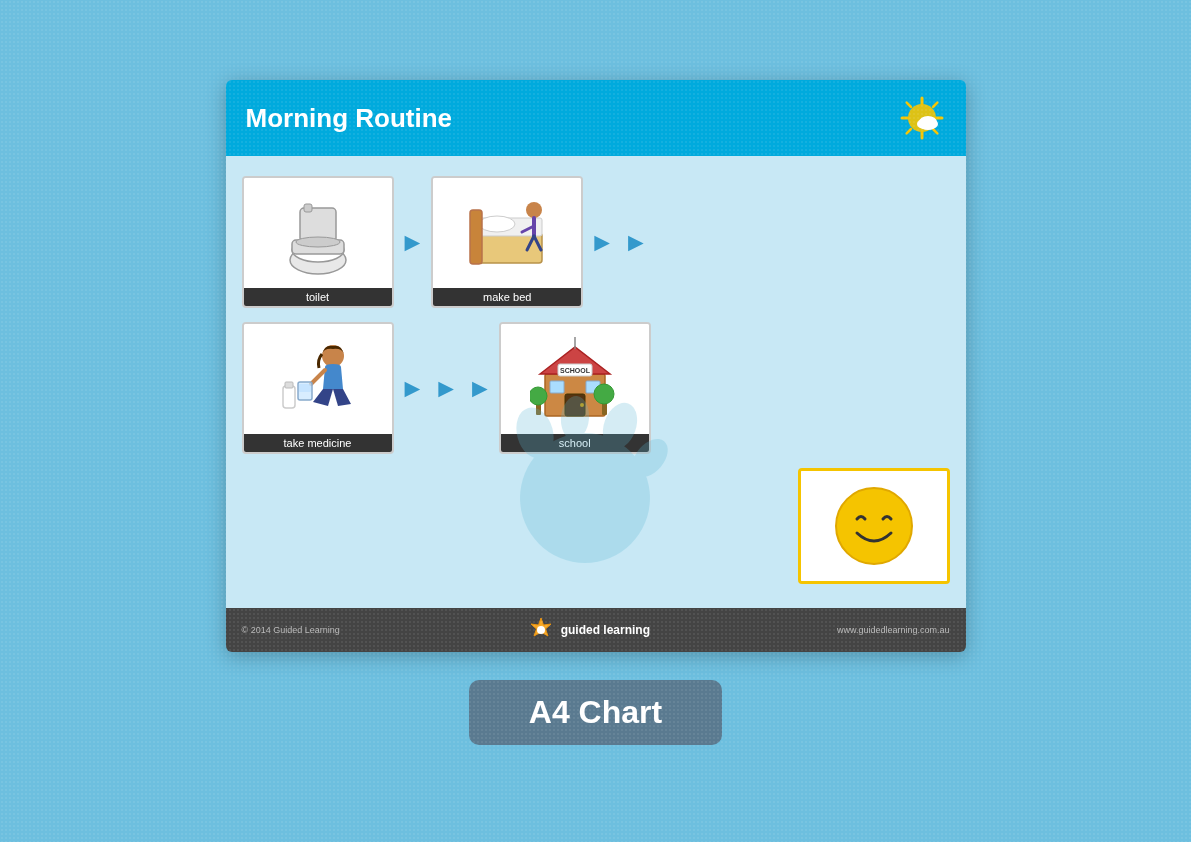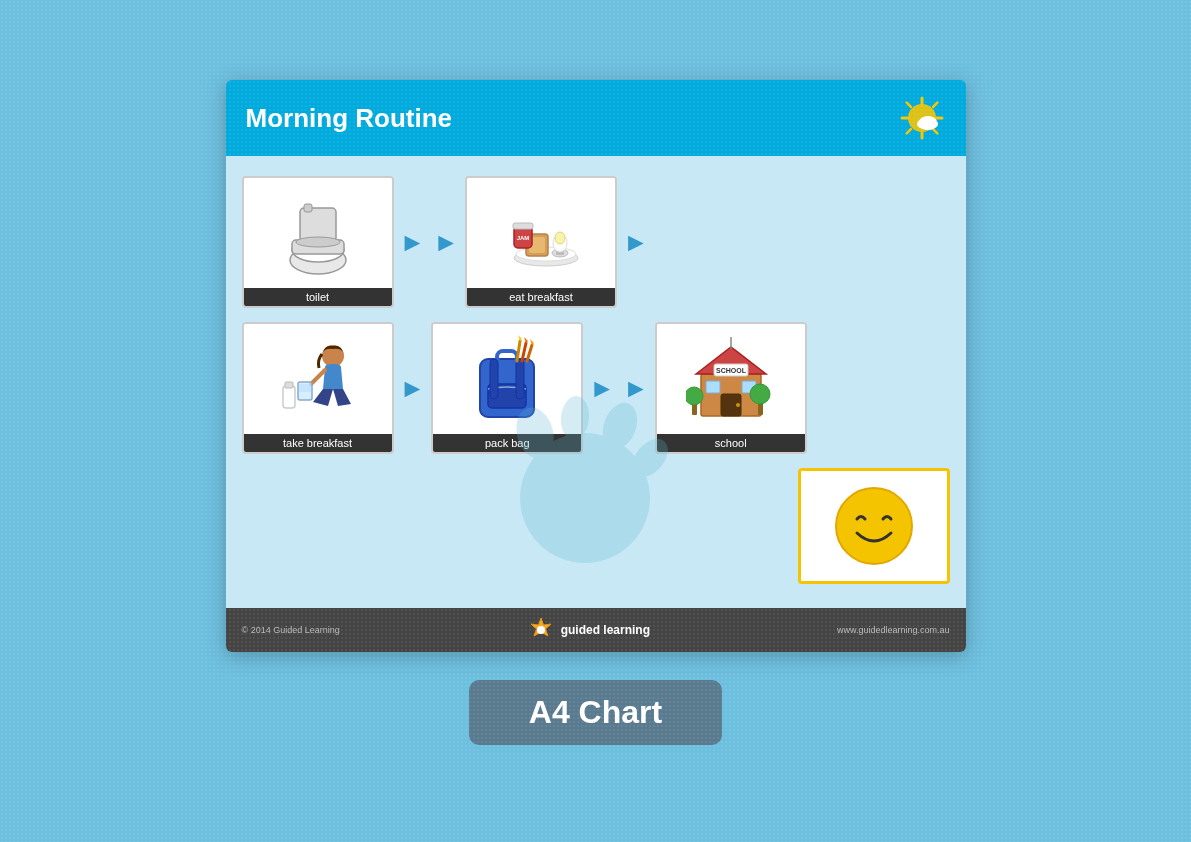--- a/index.html
+++ b/index.html
@@ -226,45 +226,43 @@
             <rect x="22" y="20" width="36" height="34" rx="4" fill="#ddd" stroke="#999" stroke-width="1.5"></rect>
             <rect x="26" y="16" width="8" height="8" rx="2" fill="#ccc" stroke="#999" stroke-width="1"></rect>
             <ellipse cx="40" cy="54" rx="22" ry="5" fill="#ccc" stroke="#999" stroke-width="1"></ellipse>
           </svg>
         </div>
         <div class="card-label">toilet</div>
       </div>
 
       <div class="arrow">►</div>
 
-
-      <div class="arrow">►</div>
-
       <div class="routine-card">
         <div class="card-image">
           <svg width="90" height="90" viewBox="0 0 90 90">
 
-            <ellipse cx="50" cy="70" rx="32" ry="8" fill="#e8e8e8" stroke="#ccc" stroke-width="1"></ellipse>
-            <ellipse cx="50" cy="66" rx="30" ry="7" fill="white" stroke="#ddd" stroke-width="1"></ellipse>
-
-            <rect x="30" y="46" width="22" height="22" rx="3" fill="#d4a055" stroke="#b8804a" stroke-width="1.5"></rect>
-            <rect x="33" y="49" width="16" height="16" rx="2" fill="#e8b870"></rect>
-
-            <ellipse cx="64" cy="65" rx="8" ry="4" fill="#ddd" stroke="#bbb" stroke-width="1"></ellipse>
-            <rect x="60" y="57" width="8" height="10" rx="1" fill="#bbb"></rect>
-            <ellipse cx="64" cy="55" rx="7" ry="9" fill="white" stroke="#ddd" stroke-width="1"></ellipse>
-            <ellipse cx="64" cy="50" rx="5" ry="6" fill="#f5f5aa" stroke="#e8d080" stroke-width="1"></ellipse>
-
-            <rect x="18" y="38" width="18" height="22" rx="4" fill="#cc4444" stroke="#aa2222" stroke-width="1.5"></rect>
-            <rect x="17" y="35" width="20" height="6" rx="2" fill="#ddd" stroke="#bbb" stroke-width="1"></rect>
-            <text x="27" y="52" text-anchor="middle" font-size="6" fill="white" font-weight="bold">JAM</text>
-          </svg>
-        </div>
-        <div class="card-label">eat breakfast</div>
-      </div>
+            <rect x="10" y="45" width="70" height="30" rx="3" fill="#e8c87a" stroke="#b8924a" stroke-width="1.5"></rect>
+            <rect x="10" y="30" width="70" height="18" rx="2" fill="#f0f0f0" stroke="#ccc" stroke-width="1"></rect>
+
+            <ellipse cx="35" cy="36" rx="18" ry="8" fill="white" stroke="#ccc" stroke-width="1"></ellipse>
+
+            <rect x="8" y="22" width="12" height="54" rx="3" fill="#c8843a" stroke="#b8724a" stroke-width="1.5"></rect>
+
+            <circle cx="72" cy="22" r="8" fill="#c8844a"></circle>
+            <line x1="72" y1="30" x2="72" y2="48" stroke="#6644aa" stroke-width="4" stroke-linecap="round"></line>
+            <line x1="72" y1="38" x2="60" y2="44" stroke="#6644aa" stroke-width="3" stroke-linecap="round"></line>
+            <line x1="72" y1="48" x2="65" y2="62" stroke="#334488" stroke-width="3" stroke-linecap="round"></line>
+            <line x1="72" y1="48" x2="79" y2="62" stroke="#334488" stroke-width="3" stroke-linecap="round"></line>
+          </svg>
+        </div>
+        <div class="card-label">make bed</div>
+      </div>
+
+      <div class="arrow">►</div>
+
 
       <div class="arrow">►</div>
 
 
     </div>
 
     <div class="routine-row">
 
       <div class="routine-card">
         <div class="card-image">
@@ -282,51 +280,25 @@
 
             <line x1="52" y1="36" x2="38" y2="50" stroke="#c8844a" stroke-width="4" stroke-linecap="round"></line>
 
             <rect x="25" y="48" width="14" height="18" rx="2" fill="rgba(200,230,255,0.7)" stroke="#88aacc" stroke-width="1.5"></rect>
             <rect x="26" y="50" width="12" height="8" rx="1" fill="rgba(180,220,255,0.5)"></rect>
 
             <rect x="10" y="52" width="12" height="22" rx="3" fill="white" stroke="#ccc" stroke-width="1.5"></rect>
             <rect x="12" y="48" width="8" height="6" rx="1" fill="#ddd" stroke="#bbb" stroke-width="1"></rect>
           </svg>
         </div>
-        <div class="card-label">take breakfast</div>
-      </div>
-
-      <div class="arrow">►</div>
-
-      <div class="routine-card">
-        <div class="card-image">
-          <svg width="90" height="100" viewBox="0 0 90 100">
-
-            <rect x="18" y="30" width="54" height="58" rx="8" fill="#3366cc" stroke="#2244aa" stroke-width="2"></rect>
-
-            <rect x="35" y="22" width="20" height="12" rx="6" fill="none" stroke="#3366cc" stroke-width="4"></rect>
-
-            <rect x="26" y="55" width="38" height="24" rx="4" fill="#2244aa" stroke="#1133aa" stroke-width="1.5"></rect>
-
-            <path d="M26 60 Q45 56 64 60" fill="none" stroke="#88aadd" stroke-width="1.5"></path>
-
-            <rect x="28" y="30" width="8" height="40" rx="4" fill="#2244aa" stroke="#1133aa" stroke-width="1"></rect>
-            <rect x="54" y="30" width="8" height="40" rx="4" fill="#2244aa" stroke="#1133aa" stroke-width="1"></rect>
-
-            <line x1="58" y1="12" x2="55" y2="32" stroke="#cc8800" stroke-width="3" stroke-linecap="round"></line>
-            <line x1="64" y1="14" x2="60" y2="32" stroke="#cc4400" stroke-width="3" stroke-linecap="round"></line>
-            <line x1="70" y1="16" x2="65" y2="32" stroke="#cc6600" stroke-width="3" stroke-linecap="round"></line>
-
-            <polygon points="58,12 56,6 60,10" fill="#ffcc00"></polygon>
-            <polygon points="64,14 62,8 66,12" fill="#ff6600"></polygon>
-            <polygon points="70,16 68,10 72,14" fill="#ff9900"></polygon>
-          </svg>
-        </div>
-        <div class="card-label">pack bag</div>
-      </div>
+        <div class="card-label">take medicine</div>
+      </div>
+
+      <div class="arrow">►</div>
+
 
       <div class="arrow">►</div>
 
 
       <div class="arrow">►</div>
 
       <div class="routine-card">
         <div class="card-image">
           <svg width="90" height="100" viewBox="0 0 90 100">
 

